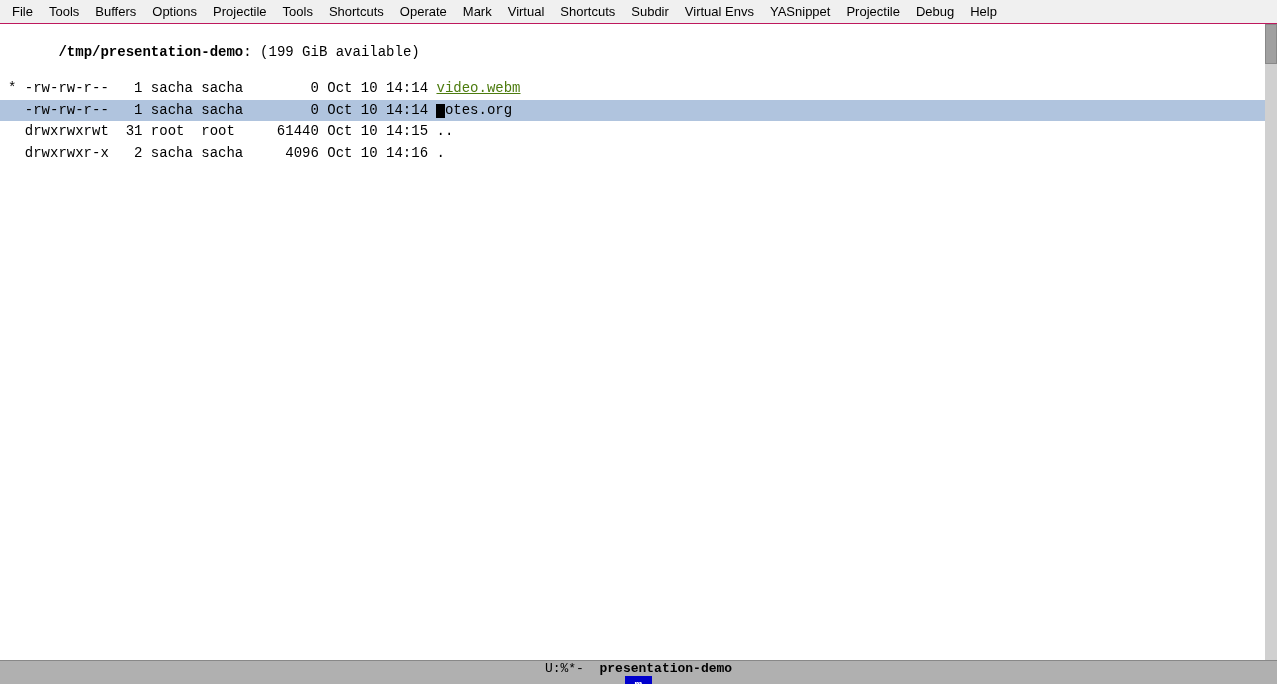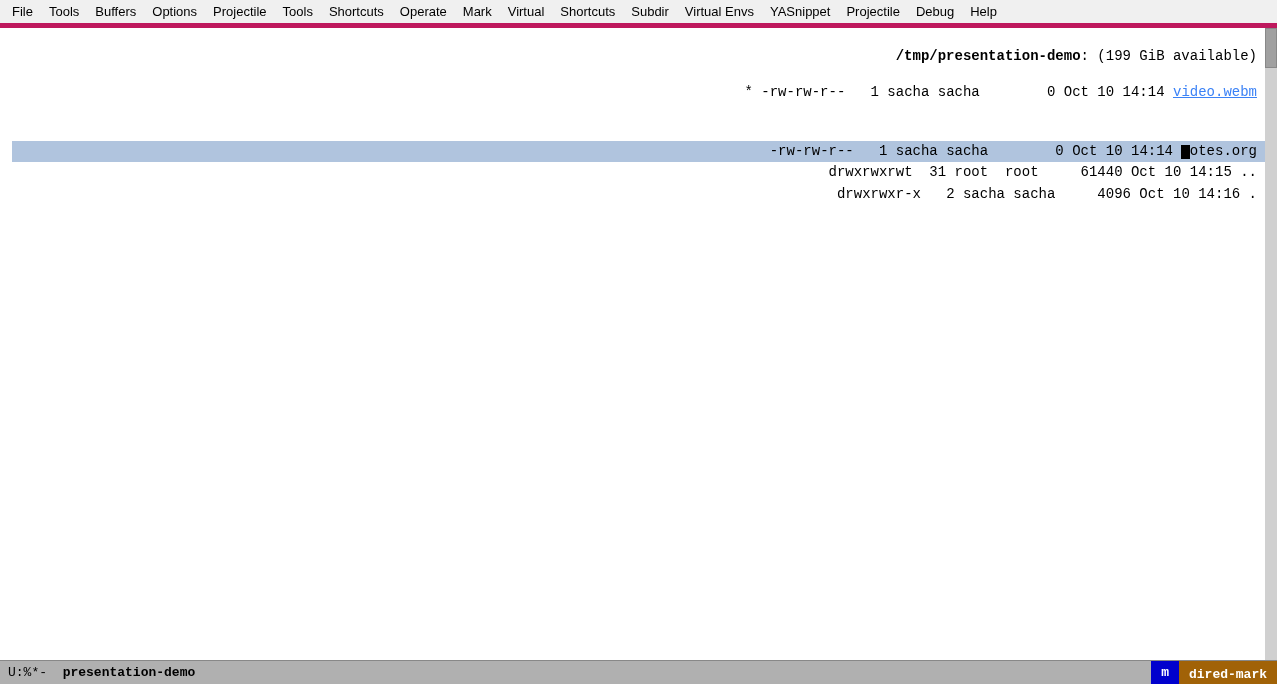--- a/index.html
+++ b/index.html
@@ -15,21 +15,21 @@
       width: 1277px;
       height: 684px;
       overflow: hidden;
       display: flex;
       flex-direction: column;
     }
 
     
     #menubar {
       background: #f0f0f0;
-      border-bottom: 5px solid #be185d;
+      border-bottom: 1px solid #be185d;
       display: flex;
       flex-direction: row;
       padding: 2px 4px;
       gap: 0px;
       flex-shrink: 0;
     }
 
     .menu-item {
       padding: 2px 8px;
       cursor: pointer;
@@ -38,22 +38,21 @@
       font-size: 13px;
       white-space: nowrap;
     }
 
     
     #editor {
       background: #ffffff;
       flex: 1;
       overflow: hidden;
       position: relative;
-      padding: 2px 12px;
-      text-align: right;
+      padding: 2px 0;
     }
 
     .dir-header {
       padding: 2px 8px;
       color: #000;
       font-family: 'Courier New', Courier, monospace;
       font-size: 14px;
       white-space: pre;
     }
 
@@ -66,29 +65,28 @@
       padding: 1px 8px;
       white-space: pre;
       font-family: 'Courier New', Courier, monospace;
       font-size: 14px;
       color: #000;
       line-height: 1.4;
     }
 
     .dir-row.selected {
       background: #b0c4de;
-      margin-top: 37px;
     }
 
     .dir-row .marker {
       color: #000;
     }
 
     .dir-row .filename-link {
-      color: #3b82f6;
+      color: #4d7c0f;
       text-decoration: underline;
     }
 
     .dir-row .filename-org {
       color: #000;
     }
 
     .dir-row .filename-dir {
       color: #000;
     }
@@ -100,21 +98,21 @@
       width: 0.6em;
       height: 1em;
       vertical-align: text-bottom;
     }
 
     
     #statusbar {
       height: 24px;
       background: #b0b0b0;
       display: flex;
-      flex-direction: row;
+      flex-direction: column;
       align-items: center;
       flex-shrink: 0;
       border-top: 1px solid #888;
     }
 
     .status-left {
       padding: 0 8px;
       color: #000;
       font-family: 'Courier New', Courier, monospace;
       font-size: 13px;

